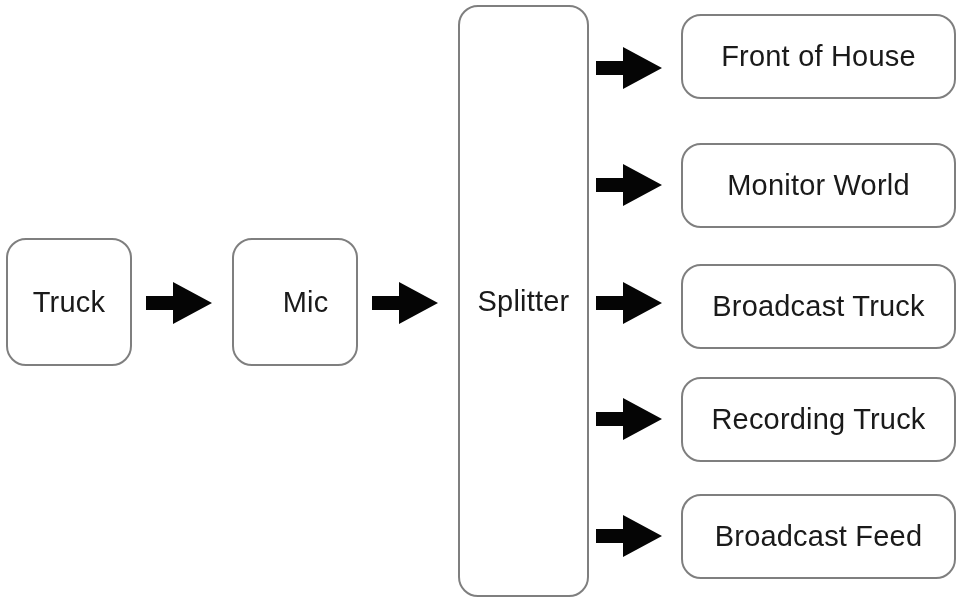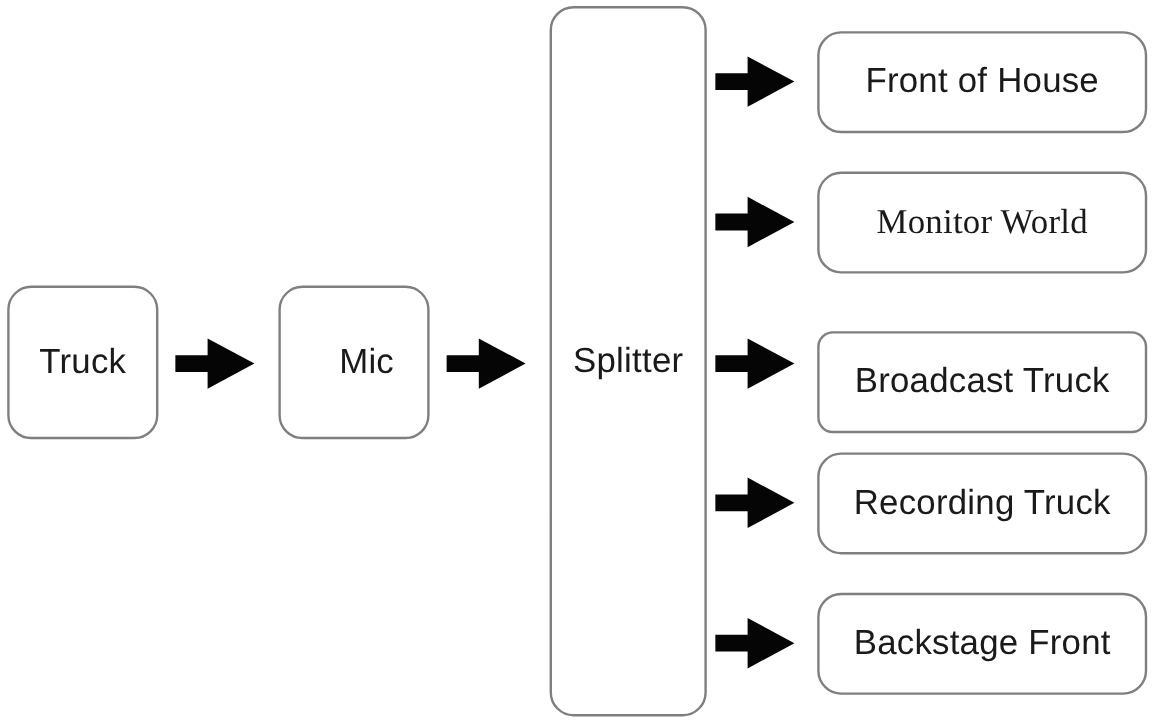--- a/index.html
+++ b/index.html
@@ -30,23 +30,23 @@
     letter-spacing: 0.2px;
     white-space: nowrap;
   }
   
   .node-singer   { left: 6px;   top: 238px; width: 126px; height: 128px; }
   .node-mic      { left: 232px; top: 238px; width: 126px; height: 128px; padding-left: 21px; }
   
   .node-splitter { left: 458px; top: 5px;   width: 131px; height: 592px; }
   
   .rnode { left: 681px; width: 275px; height: 85px; }
-  .node-foh       { top: 26px;  }
-  .node-monitor   { top: 143px; font-family: Liberation Serif, serif; }
-  .node-broadcast { top: 276px; border-radius: 13px; }
+  .node-foh       { top: 14px;  }
+  .node-monitor   { top: 143px; }
+  .node-broadcast { top: 264px; }
   .node-recording { top: 377px; justify-content: center; }
   .node-backstage { top: 494px; }
 
   .arrow {
     position: absolute;
     width: 67px;
     height: 44px;
   }
   .arrow svg { display: block; width: 100%; height: 100%; }
   
@@ -86,21 +86,21 @@
 
   <div class="node rnode node-broadcast">
     <span>Broadcast Truck</span>
   </div>
 
   <div class="node rnode node-recording">
     <span>Recording Truck</span>
   </div>
 
   <div class="node rnode node-backstage">
-    <span>Backstage Front</span>
+    <span>Broadcast Feed</span>
   </div>
 
   <div class="arrow arrow-1">
     <svg viewBox="0 0 67 44" xmlns="http://www.w3.org/2000/svg">
         <polygon points="0,15 27,15 27,1 66,22 27,43 27,29 0,29" fill="#050505"></polygon>
       </svg>
   </div>
   <div class="arrow arrow-2">
     <svg viewBox="0 0 67 44" xmlns="http://www.w3.org/2000/svg">
         <polygon points="0,15 27,15 27,1 66,22 27,43 27,29 0,29" fill="#050505"></polygon>

